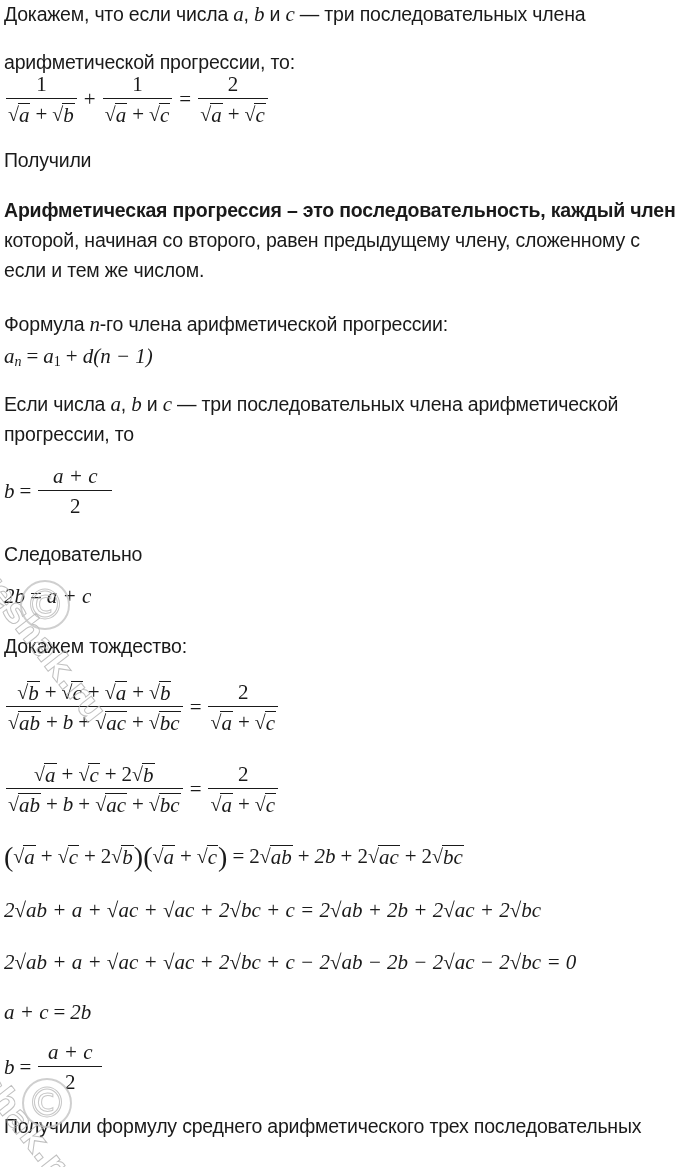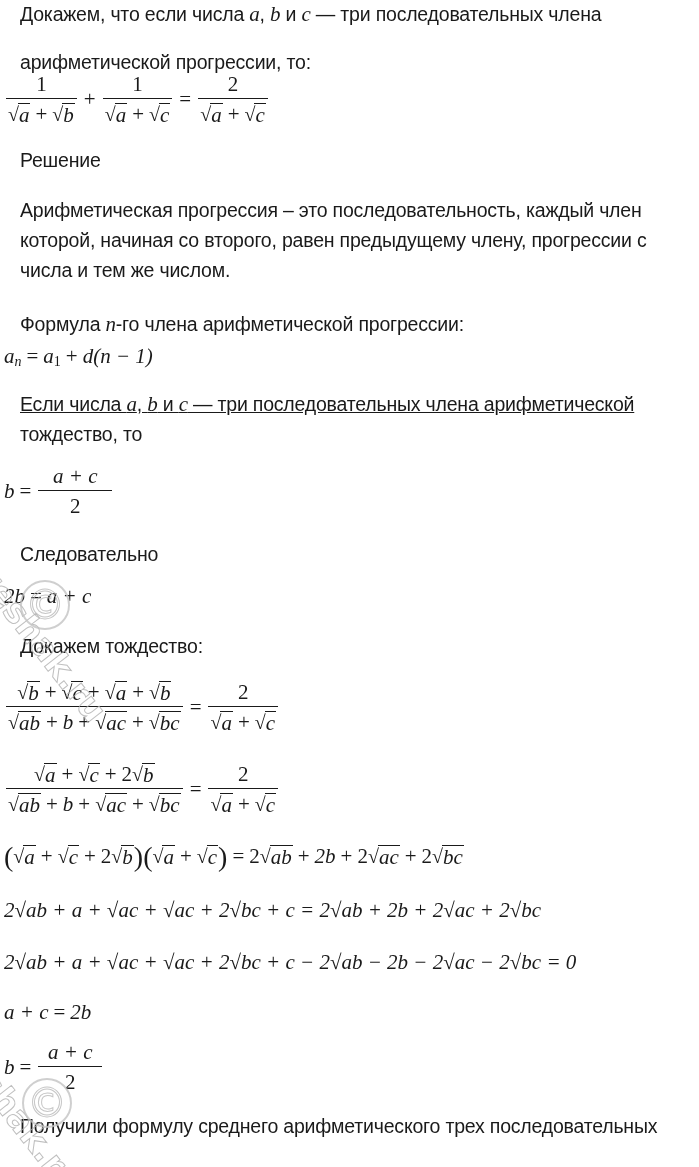--- a/index.html
+++ b/index.html
@@ -5,21 +5,20 @@
   html, body { margin: 0; padding: 0; background: #ffffff; }
   body {
     width: 699px; height: 1167px; position: relative; overflow: hidden;
     font-family: "Liberation Sans", sans-serif; color: #1a1a1a;
   }
   .doc { position: absolute; left: 4px; top: 0; width: 695px; }
   .p {
     position: absolute; left: 0; font-size: 19.5px; line-height: 28px;
     letter-spacing: -0.2px; white-space: nowrap;
     font-family: "Liberation Sans Narrow", "Liberation Sans", sans-serif;
-    margin-left: 16px;
   }
   .m { font-family: "Liberation Serif", serif; font-style: italic; font-size: 21px; }
   .formula {
     position: absolute; left: 0; font-family: "Liberation Serif", serif;
     font-size: 21px; white-space: nowrap; display: flex; align-items: center;
   }
   .frac { display: inline-flex; flex-direction: column; align-items: center; vertical-align: middle; margin: 0 2px; }
   .frac .num { padding: 0 2px 2px; line-height: 24px; }
   .frac .den { border-top: 1.3px solid #1a1a1a; padding: 3px 2px 0; line-height: 24px; }
   .op { margin: 0 5px; font-style: normal; }
@@ -86,44 +85,44 @@
             <span class="rad">√</span>
             <span class="arg">a</span>
           </span><span class="op">+</span><span class="sqrt">
             <span class="rad">√</span>
             <span class="arg">c</span>
           </span>
       </span>
     </span>
   </div>
 
-  <div class="p" style="top:146px;">Решение</div>
-
-  <div class="p" style="top:196px;">Арифметическая прогрессия – это последовательность, каждый член</div>
-  <div class="p" style="top:226px;">которой, начиная со второго, равен предыдущему члену, прогрессии с</div>
-  <div class="p" style="top:256px;">числа и тем же числом.</div>
+  <div class="p" style="top:146px;">Получили</div>
+
+  <div class="p" style="top:196px;font-weight:bold;">Арифметическая прогрессия – это последовательность, каждый член</div>
+  <div class="p" style="top:226px;">которой, начиная со второго, равен предыдущему члену, сложенному с</div>
+  <div class="p" style="top:256px;">если и тем же числом.</div>
 
   <div class="p" style="top:310px;">
     <span>Формула </span><span class="m">n</span><span>-го члена арифметической прогрессии:</span>
   </div>
   <div class="formula" style="top:344px;">
     <span class="it">a</span>
       <span class="sub">n</span>
     <span class="op">=</span>
     <span class="it">a</span>
       <span class="subr">1</span>
     <span class="op">+</span>
     <span class="it">d</span>
       <span class="it">(n − 1)</span>
   </div>
 
-  <div class="p" style="top:390px;text-decoration:underline;">
+  <div class="p" style="top:390px;">
     <span>Если числа </span><span class="m">a</span><span>, </span><span class="m">b</span><span> и </span><span class="m">c</span><span> — три последовательных члена арифметической</span>
   </div>
-  <div class="p" style="top:420px;">тождество, то</div>
+  <div class="p" style="top:420px;">прогрессии, то</div>
 
   <div class="formula" style="top:464px;">
     <span class="it">b</span>
       <span class="op">=</span>
     <span class="frac">
         <span class="num it">a + c</span>
         <span class="den" style="min-width:70px;text-align:center;">2</span>
       </span>
   </div>
 

